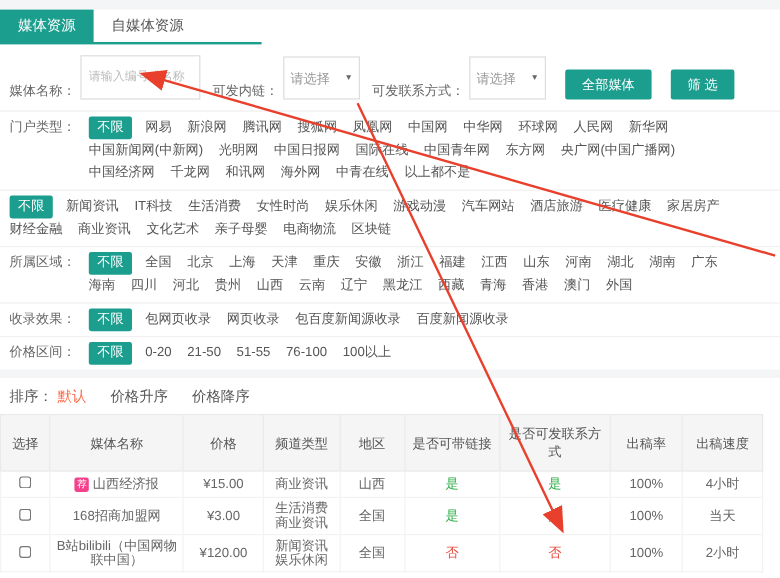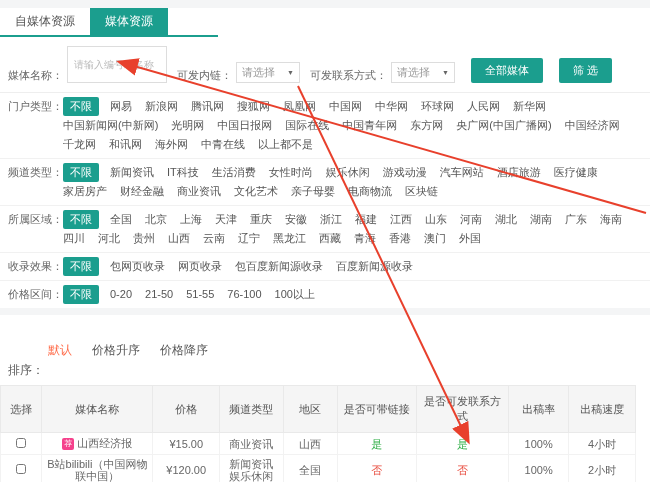--- a/index.html
+++ b/index.html
@@ -15,37 +15,37 @@
   .tab { padding:5px 15px; font-size:12px; cursor:pointer; white-space:nowrap; }
   .tab.active { background:#1b9e8e; color:#fff; }
   .tab.inactive { color:#555; }
 
   
   .filterbar { display:flex; align-items:flex-end; padding:9px 8px; font-size:11px; color:#666; }
   .filterbar .lbl { margin:0 4px 0 10px; white-space:nowrap; }
   .filterbar .lbl:first-child { margin-left:0; }
   .txt-input { width:100px; height:37px; border:1px solid #ddd; padding:0 6px; font-size:10px; color:#666; outline:none; }
   .txt-input::placeholder { color:#bcbcbc; }
-  .fake-select { width:64px; height:21px; border:1px solid #ddd; display:flex; align-items:center; justify-content:space-between; padding:0 5px; color:#999; cursor:pointer; background:#fff; }
+  .fake-select { width:64px; height:36px; border:1px solid #ddd; display:flex; align-items:center; justify-content:space-between; padding:0 5px; color:#999; cursor:pointer; background:#fff; }
   .fake-select .caret { font-size:7px; color:#666; }
   .btn-teal { background:#1b9e8e; color:#fff; border:none; font-size:11px; padding:5px 14px; border-radius:2px; cursor:pointer; margin-left:16px; white-space:nowrap; }
 
   
   .filters { border-top:1px solid #eee; }
   .frow { display:flex; padding:4px 8px; font-size:11px; border-bottom:1px solid #f1f1f1; }
-  .frow-label { color:#666; white-space:nowrap; margin-right:0; line-height:19px; }
+  .frow-label { color:#666; white-space:nowrap; margin-right:11px; line-height:19px; }
   .chips { display:flex; flex-wrap:wrap; line-height:19px; }
   .chip { margin-right:13px; color:#555; cursor:pointer; white-space:nowrap; }
   .chip.selected { background:#1b9e8e; color:#fff; padding:0 7px; border-radius:2px; margin-right:11px; }
 
   .gray-band { height:7px; background:#f4f5f6; }
 
   
   .sortrow { display:flex; align-items:center; padding:7px 8px 6px 8px; font-size:12px; color:#555; }
-  .sortrow .s-label { margin-right:4px;margin-top:40px; }
+  .sortrow .s-label { margin-right:4px; }
   .sort-opt { margin-right:20px; cursor:pointer; color:#555; }
   .sort-opt.active { color:#ff6c4a; }
 
   
   table { width:636px; border-collapse:collapse; font-size:11px; color:#666; table-layout:fixed; }
   thead th { background:#f5f5f5; font-weight:normal; color:#555; padding:8px 2px; border:1px solid #e9e9e9; border-left:none; text-align:center; }
   thead th:first-child { border-left:1px solid #e9e9e9; }
   tbody td { text-align:center; padding:3px 2px; border:1px solid #f2f2f2; border-left:none; line-height:12px; height:22px; }
   tbody td:first-child { border-left:1px solid #f2f2f2; }
   .cb { width:10px; height:10px; cursor:pointer; accent-color:#1b9e8e; }
@@ -56,22 +56,22 @@
 
   
   .overlay { position:absolute; left:0; top:0; width:650px; height:482px; pointer-events:none; z-index:50; }
 </style>
 </head>
 <body>
 
 <div class="top-strip"></div>
 
 <div class="tabbar">
+  <div class="tab active">媒体资源</div>
   <div class="tab inactive">自媒体资源</div>
-  <div class="tab active">媒体资源</div>
 </div>
 
 <div class="filterbar">
   <span class="lbl">媒体名称：</span>
   <input class="txt-input" type="text" placeholder="请输入编号或名称" style="">
   <span class="lbl">可发内链：</span>
   <div class="fake-select">
     <span>请选择</span>
     <span class="caret">▼</span>
   </div>
@@ -86,21 +86,20 @@
 
 <div class="filters">
   <div class="frow">
     <span class="frow-label">门户类型：</span>
     <div class="chips">
       <span class="chip selected">不限</span>
       <span style="display:contents"><span class="chip">网易</span><span class="chip">新浪网</span><span class="chip">腾讯网</span><span class="chip">搜狐网</span><span class="chip">凤凰网</span><span class="chip">中国网</span><span class="chip">中华网</span><span class="chip">环球网</span><span class="chip">人民网</span><span class="chip">新华网</span><span class="chip">中国新闻网(中新网)</span><span class="chip">光明网</span><span class="chip">中国日报网</span><span class="chip">国际在线</span><span class="chip">中国青年网</span><span class="chip">东方网</span><span class="chip">央广网(中国广播网)</span><span class="chip">中国经济网</span><span class="chip">千龙网</span><span class="chip">和讯网</span><span class="chip">海外网</span><span class="chip">中青在线</span><span class="chip">以上都不是</span></span>
     </div>
   </div>
   <div class="frow">
-    <span class="frow-label">频道类型：</span>
     <div class="chips">
       <span class="chip selected">不限</span>
       <span style="display:contents"><span class="chip">新闻资讯</span><span class="chip">IT科技</span><span class="chip">生活消费</span><span class="chip">女性时尚</span><span class="chip">娱乐休闲</span><span class="chip">游戏动漫</span><span class="chip">汽车网站</span><span class="chip">酒店旅游</span><span class="chip">医疗健康</span><span class="chip">家居房产</span><span class="chip">财经金融</span><span class="chip">商业资讯</span><span class="chip">文化艺术</span><span class="chip">亲子母婴</span><span class="chip">电商物流</span><span class="chip">区块链</span></span>
     </div>
   </div>
   <div class="frow">
     <span class="frow-label">所属区域：</span>
     <div class="chips">
       <span class="chip selected">不限</span>
       <span style="display:contents"><span class="chip">全国</span><span class="chip">北京</span><span class="chip">上海</span><span class="chip">天津</span><span class="chip">重庆</span><span class="chip">安徽</span><span class="chip">浙江</span><span class="chip">福建</span><span class="chip">江西</span><span class="chip">山东</span><span class="chip">河南</span><span class="chip">湖北</span><span class="chip">湖南</span><span class="chip">广东</span><span class="chip">海南</span><span class="chip">四川</span><span class="chip">河北</span><span class="chip">贵州</span><span class="chip">山西</span><span class="chip">云南</span><span class="chip">辽宁</span><span class="chip">黑龙江</span><span class="chip">西藏</span><span class="chip">青海</span><span class="chip">香港</span><span class="chip">澳门</span><span class="chip">外国</span></span>
@@ -163,20 +162,31 @@
       <td>¥15.00</td>
       <td><span>商业资讯</span><span class="ch2"></span></td>
       <td>山西</td>
       <td class="yn yes">是</td>
       <td class="yn yes">是</td>
       <td>100%</td>
       <td>4小时</td>
     </tr>
     <tr>
       <td><input type="checkbox" class="cb" style=""></td>
+      <td>168招商加盟网</td>
+      <td>¥3.00</td>
+      <td><span>生活消费</span><span class="ch2">商业资讯</span></td>
+      <td>全国</td>
+      <td class="yn yes">是</td>
+      <td class="yn yes">是</td>
+      <td>100%</td>
+      <td>当天</td>
+    </tr>
+    <tr>
+      <td><input type="checkbox" class="cb" style=""></td>
       <td>B站bilibili（中国网物联中国）</td>
       <td>¥120.00</td>
       <td><span>新闻资讯</span><span class="ch2">娱乐休闲</span></td>
       <td>全国</td>
       <td class="yn no">否</td>
       <td class="yn no">否</td>
       <td>100%</td>
       <td>2小时</td>
     </tr>
 

